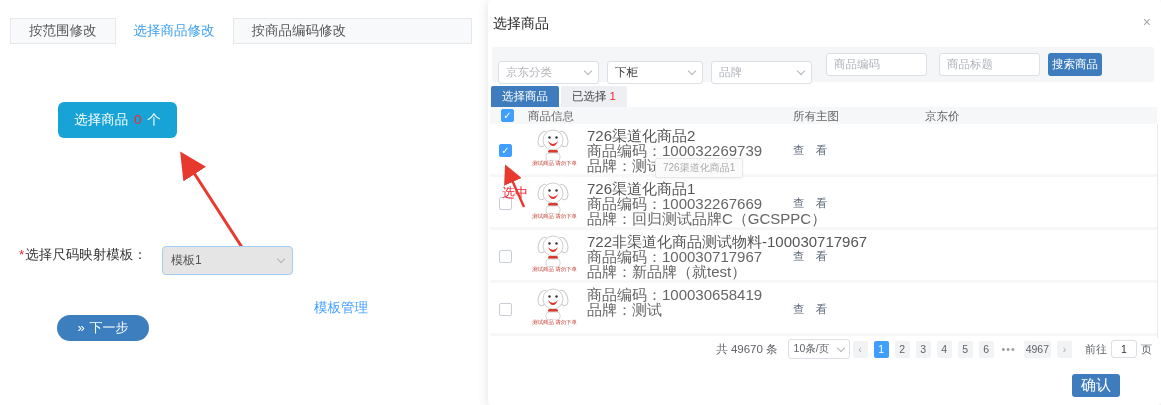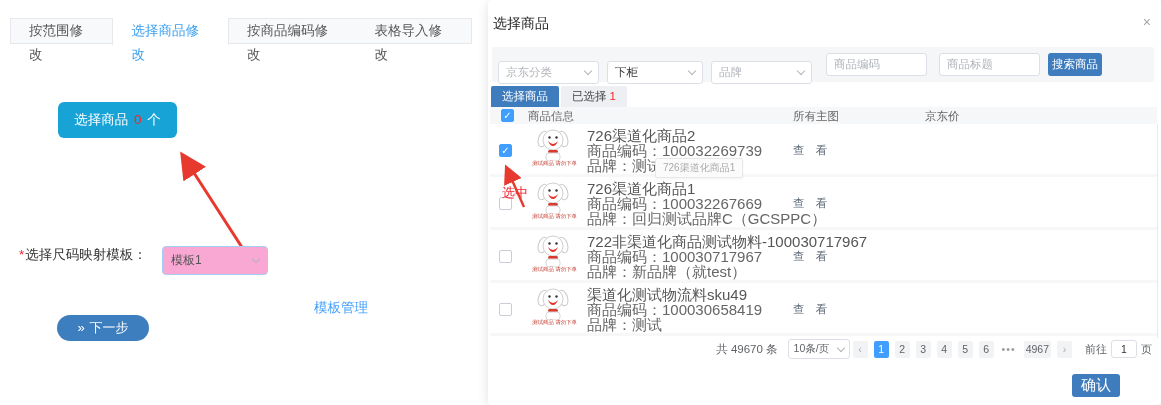--- a/index.html
+++ b/index.html
@@ -15,22 +15,22 @@
     border-right:1px solid #e6e8eb; margin-top:-1px; padding-top:1px; height:27px; }
 
   .pick-btn { position:absolute; left:58px; top:102px; width:119px; height:36px;
     background:#17a3d6; border:none; border-radius:6px; color:#fff; font-size:13.5px;
     cursor:pointer; font-family:inherit; }
   .pick-btn .cnt { color:#ff2222; padding:0 2px; }
 
   .tpl-row { position:absolute; left:19px; top:246px; height:30px; display:flex; }
   .tpl-label { font-size:13.5px; color:#333; }
   .tpl-label .req { color:#f5222d; margin-right:1px; }
-  .tpl-select { position:absolute; left:143px; top:0; width:106px; height:29px;
-    border:1px solid #a3cdf2; border-radius:4px; background:#f9a8d4; display:flex;
+  .tpl-select { position:absolute; left:143px; top:0; width:131px; height:29px;
+    border:1px solid #a3cdf2; border-radius:4px; background:#e5e5e5; display:flex;
     align-items:center; padding:0 8px; cursor:pointer; }
   .tpl-select .val { font-size:12px; color:#555; flex:1; }
   .tpl-manage { position:absolute; left:295px; top:5px; font-size:13.5px; color:#409eff;
     text-decoration:none; cursor:pointer;margin-top:48px; }
 
   .next-btn { position:absolute; left:57px; top:315px; width:92px; height:26px;
     background:#3d7ebf; border:none; border-radius:13px; color:#fff; font-size:13px;
     cursor:pointer; font-family:inherit; }
   .next-btn .dbl { margin-right:5px; }
 
@@ -115,21 +115,20 @@
 </style>
 </head>
 <body>
 
 <div id="stage">
 
   <div class="ltabs">
     <div class="ltab">按范围修改</div>
     <div class="ltab active">选择商品修改</div>
     <div class="ltab">按商品编码修改</div>
-    <div class="ltab">表格导入修改</div>
   </div>
 
   <button class="pick-btn">
     <span>选择商品</span>
     <span class="cnt">0</span>
     <span>个</span>
   </button>
 
   <svg class="red-arrow" style="left:170px; top:145px; width:95px; height:130px;" viewBox="0 0 95 130">
     <defs>
@@ -276,21 +275,20 @@
               <circle cx="17" cy="13" r="10" fill="#fff" stroke="#cfcfcf"></circle>
               <circle cx="13.5" cy="10.5" r="1.2" fill="#333"></circle>
               <circle cx="20.5" cy="10.5" r="1.2" fill="#333"></circle>
               <path d="M12 14 q5 6 10 0 q-2 5 -5 5 q-3 0 -5 -5z" fill="#e2342b"></path>
               <rect x="12" y="23" width="10" height="3" rx="1.5" fill="#d93a2f"></rect>
               <rect x="10" y="26" width="14" height="8" rx="3" fill="#fff" stroke="#d6d6d6"></rect>
             </svg>
             <div class="wmark">测试商品 请勿下单</div>
           </div>
           <div class="pinfo">
-            <div class="t1">渠道化测试物流料sku49</div>
             <div class="t2">商品编码：100030658419</div>
             <div class="t3">品牌：测试</div>
           </div>
           <span class="view-link">查 看</span>
         </div>
     </div>
 
     <div class="tip">726渠道化商品1</div>
     <div class="sel-note">选中</div>
 

